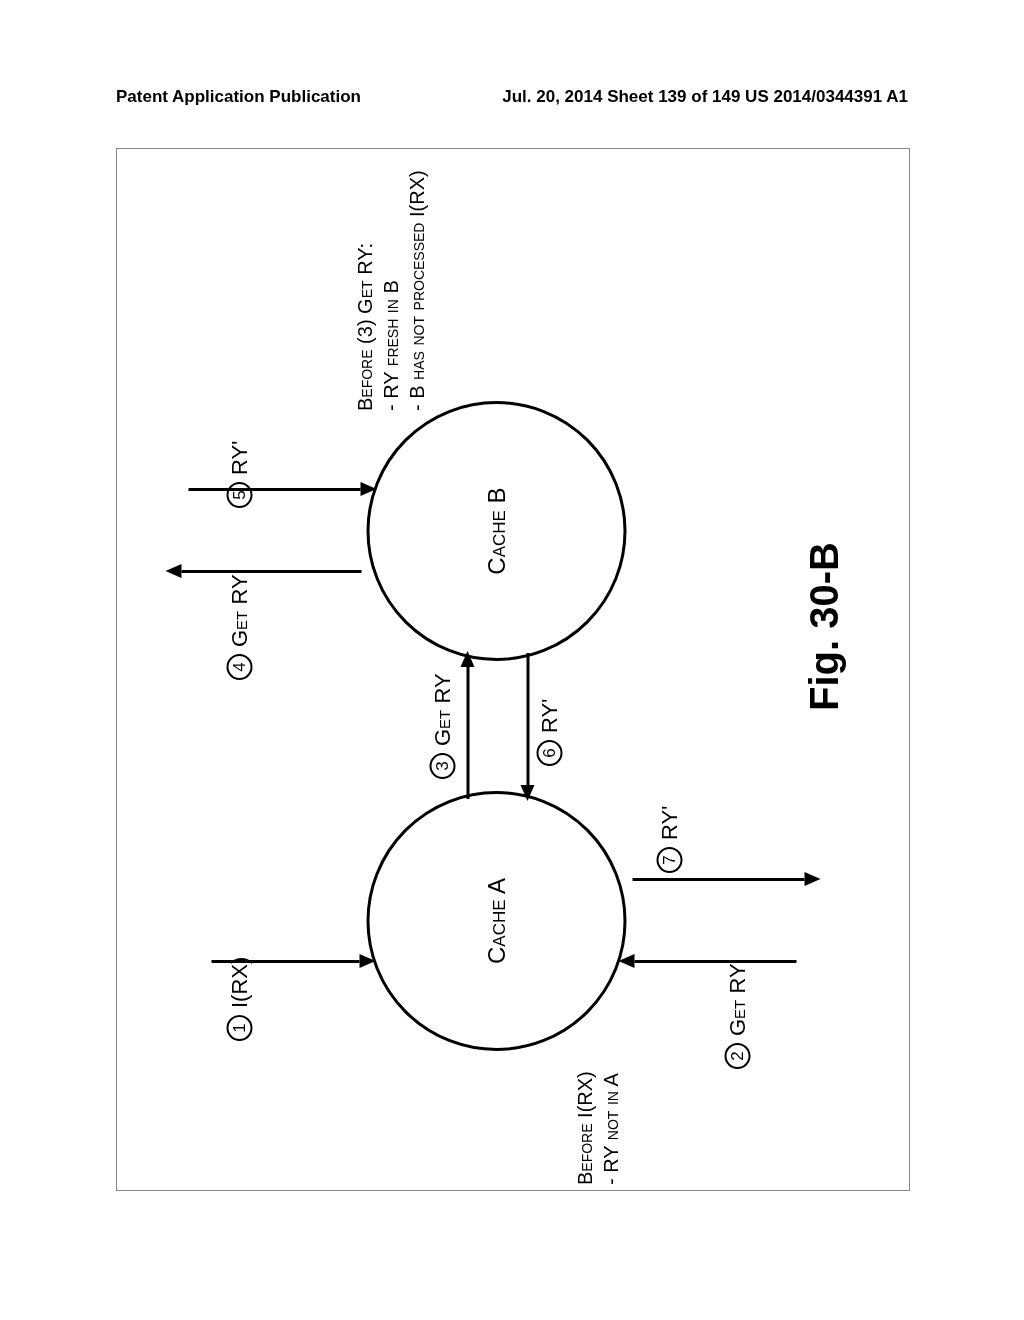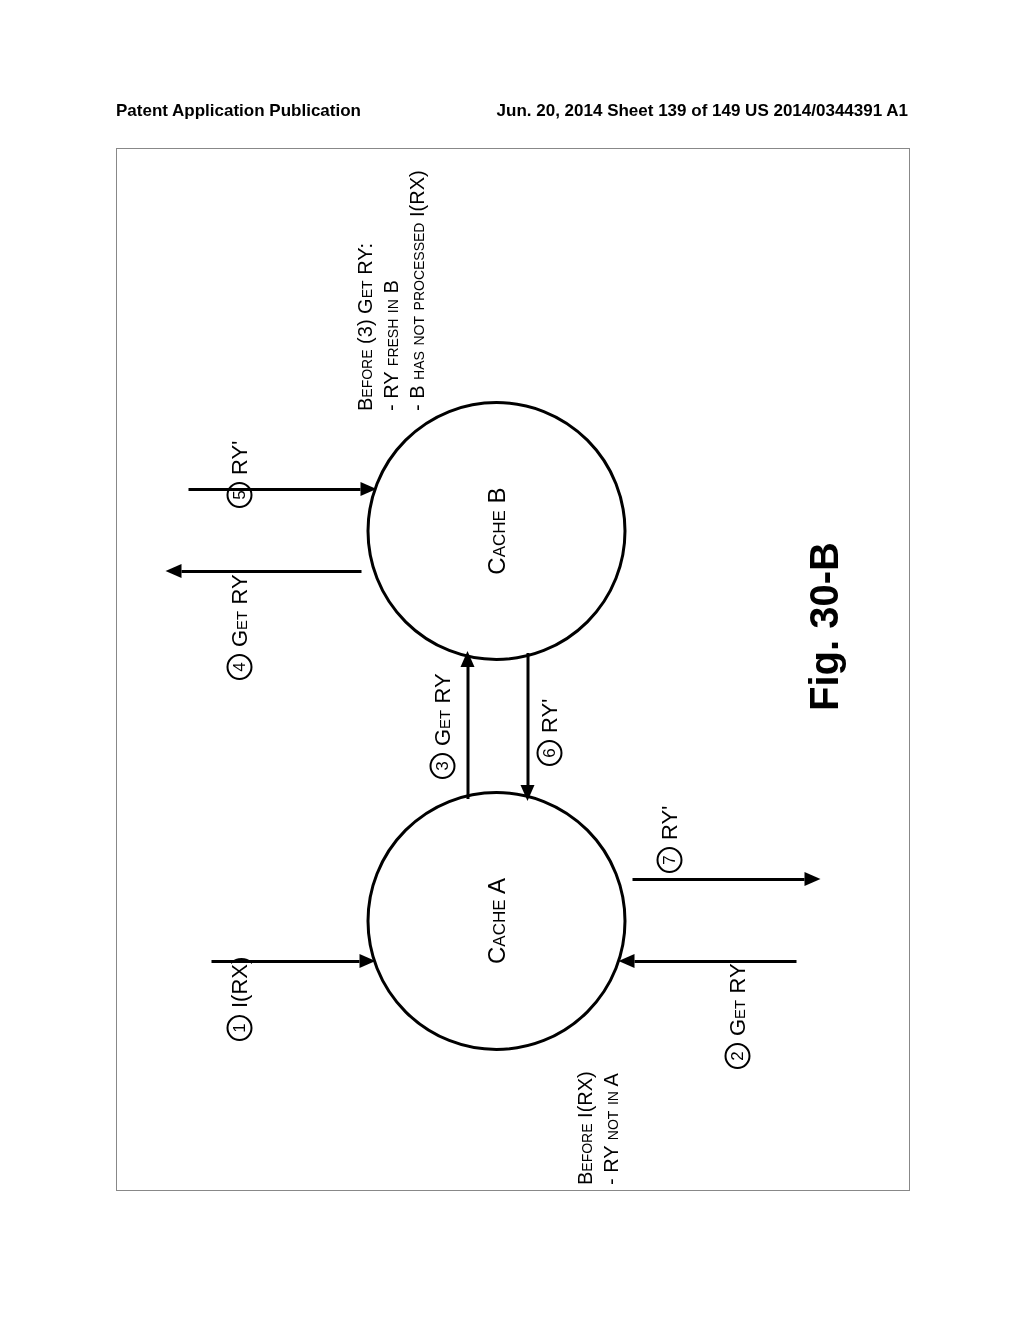--- a/index.html
+++ b/index.html
@@ -5,21 +5,21 @@
     * { margin: 0; padding: 0; box-sizing: border-box; }
     body {
       width: 1024px;
       height: 1320px;
       background: #fff;
       font-family: Arial, Helvetica, sans-serif;
       position: relative;
     }
     .header {
       position: absolute;
-      top: 101px;
+      top: 87px;
       left: 0;
       width: 100%;
       display: flex;
       justify-content: space-between;
       padding: 0 116px 0 116px;
       font-weight: bold;
       font-size: 17px;
     }
     .header-left { }
     .header-right { }
@@ -120,21 +120,21 @@
       font-family: Arial Black, Arial, sans-serif;
       font-weight: 900;
       font-size: 40px;
     }
   </style>
 </head>
 <body>
 
 <div class="header">
   <div class="header-left">Patent Application Publication</div>
-  <div class="header-right">Jun. 20, 2014   Sheet 139 of 149   US 2014/0344391 A1</div>
+  <div class="header-right">Jul. 20, 2014   Sheet 139 of 149   US 2014/0344391 A1</div>
 </div>
 
 <div class="content-area">
   <div class="diagram">
     <div class="diagram-inner">
 
       <div class="cache-circle" style="left:140px; top:250px; width:260px; height:260px;">
         <span>Cache A</span>
       </div>
 

